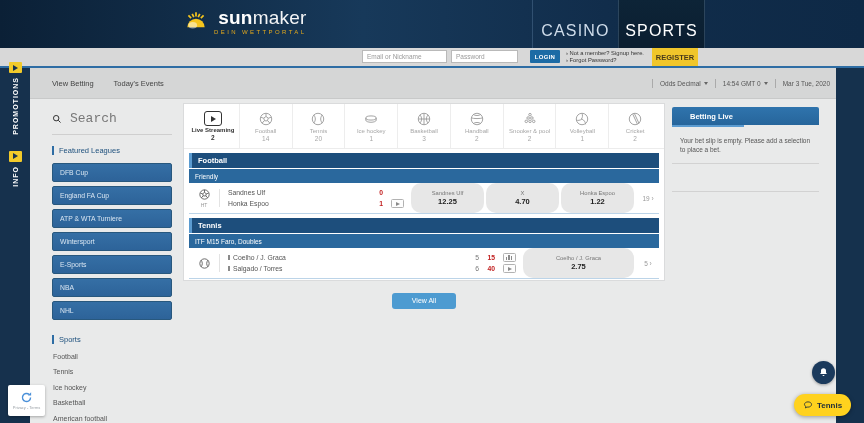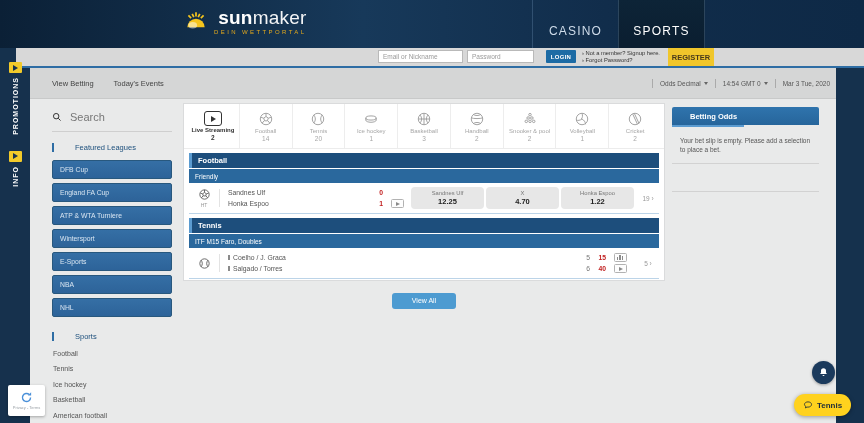--- a/index.html
+++ b/index.html
@@ -14,26 +14,26 @@
     background:linear-gradient(90deg,#0b2036 0%,#17395a 42%,#112d4b 70%,#0e2946 100%);}
   .logo{position:absolute;left:183px;top:8px;display:flex;align-items:flex-start;gap:5px;cursor:pointer;}
   .sun{width:26px;height:26px;margin-top:2px;}
   .brandtext{display:flex;flex-direction:column;align-items:flex-end;}
   .wordmark{font-size:19px;color:#fff;line-height:20px;letter-spacing:.2px;}
   .wordmark .b{font-weight:bold;}
   .wordmark .l{font-weight:normal;opacity:.95;}
   .tagline{font-size:6px;color:#e3a91c;letter-spacing:2.4px;margin-top:1px;}
   .nav{position:absolute;left:532px;top:0;height:48px;display:flex;}
   .nav-tab{width:85px;height:61px;display:flex;align-items:center;justify-content:center;
-    color:#cfdcea;font-size:12px;letter-spacing:1.2px;cursor:pointer;
+    color:#cfdcea;font-size:16px;letter-spacing:1.2px;cursor:pointer;
     border-left:1px solid rgba(140,175,210,.25);}
   .nav-tab.sports{background:linear-gradient(180deg,#0d2437,#0a1c2e);color:#fff;
     border-right:1px solid rgba(140,175,210,.25);}
   
-  .loginbar{position:absolute;top:48px;left:16px;right:0;height:18px;background:#d8d8d8;
+  .loginbar{position:absolute;top:48px;left:0;right:0;height:18px;background:#d8d8d8;
     border-bottom:2px solid #2e6da4;}
   .loginbar input{position:absolute;top:2px;height:13px;box-sizing:border-box;border:1px solid #b9b9b9;
     background:#fff;font-size:6.5px;padding:0 4px;color:#333;font-family:"Liberation Sans",sans-serif;}
   .loginbar input::placeholder{color:#9a9a9a;}
   .in-email{left:362px;width:85px;}
   .in-pass{left:451px;width:67px;}
   .login-btn{position:absolute;left:530px;top:2px;width:30px;height:13px;background:#1c6ba5;
     color:#fff;font-size:6px;font-weight:bold;border:none;border-radius:1px;cursor:pointer;
     display:flex;align-items:center;justify-content:center;letter-spacing:.3px;font-family:"Liberation Sans",sans-serif;}
   .signup{position:absolute;left:566px;top:2px;font-size:5.8px;color:#333;line-height:7px;}
@@ -60,24 +60,24 @@
   .subbar-left span{cursor:pointer;}
   .subbar-right{position:absolute;right:6px;top:0;height:100%;display:flex;align-items:center;gap:7px;
     font-size:6.5px;color:#555;}
   .vsep{width:1px;height:9px;background:#aaa;}
   .ctrl{display:flex;align-items:center;gap:3px;cursor:pointer;}
   .caret{width:0;height:0;border-left:2.5px solid transparent;border-right:2.5px solid transparent;
     border-top:3px solid #666;}
   
   .sidebar{position:absolute;left:22px;top:42px;width:120px;}
   .search-row{display:flex;align-items:center;gap:6px;padding-bottom:7px;border-bottom:1px solid #cfcfcf;}
-  .search-row input{border:none;background:transparent;outline:none;font-size:11px;color:#555;width:90px;
-    font-family:Liberation Sans, sans-serif;}
+  .search-row input{border:none;background:transparent;outline:none;font-size:13px;color:#555;width:90px;
+    font-family:Liberation Mono, monospace;}
   .search-row input::placeholder{color:#777;}
-  .side-title{margin-top:11px;display:flex;align-items:center;gap:21px;font-size:7.5px;color:#1c4f7c;text-align:center;}
+  .side-title{margin-top:11px;display:flex;align-items:center;gap:5px;font-size:7.5px;color:#1c4f7c;text-align:center;}
   .side-title .bar{width:2px;height:9px;background:#2e6da4;}
   .league-btn{margin-top:4px;height:17px;background:linear-gradient(180deg,#356fa5,#2d6399);
     border:1px solid #28587e;border-radius:2px;color:#d9e6f2;font-size:6.8px;
     display:flex;align-items:center;padding-left:7px;cursor:pointer;}
   .league-btn.first{margin-top:8px;}
   .sports-title{margin-top:15px;}
   .sport-link{margin-top:8.5px;font-size:7px;color:#555;padding-left:1px;cursor:pointer;}
   
   .maincol{position:absolute;left:153px;top:35px;width:482px;}
   .maincard{background:#fff;border:1px solid #dadbdc;box-sizing:border-box;padding-bottom:1px;}
@@ -116,21 +116,21 @@
   .m-btns{width:28px;display:flex;flex-direction:column;align-items:center;gap:2px;}
   .mini-box{width:13px;height:9px;border:1px solid #b2b2b2;border-radius:1.5px;background:#fdfdfd;
     display:flex;align-items:center;justify-content:center;gap:1px;cursor:pointer;box-sizing:border-box;}
   .mini-box.empty{visibility:hidden;}
   .mini-tri{width:0;height:0;border-left:4px solid #8a8a8a;border-top:2.5px solid transparent;
     border-bottom:2.5px solid transparent;margin-left:1px;}
   .bar1{width:1.5px;height:3px;background:#8a8a8a;align-self:flex-end;margin-bottom:1.5px;}
   .bar2{width:1.5px;height:5px;background:#8a8a8a;align-self:flex-end;margin-bottom:1.5px;}
   .bar3{width:1.5px;height:4px;background:#8a8a8a;align-self:flex-end;margin-bottom:1.5px;}
   .m-odds{display:flex;gap:2px;margin-right:3px;}
-  .odd{width:73px;height:22px;background:#e7e7e7;border-radius:4px;cursor:pointer;
+  .odd{width:73px;height:30px;background:#e7e7e7;border-radius:10px;cursor:pointer;
     display:flex;flex-direction:column;align-items:center;justify-content:center;gap:1px;}
   .odd.wide{width:111px;}
   .odd-name{font-size:5.8px;color:#777;}
   .odd-val{font-size:7.5px;color:#222;font-weight:bold;}
   .m-more{width:22px;font-size:6.5px;color:#999;text-align:center;cursor:pointer;}
   .viewall-wrap{text-align:center;margin-top:8px;}
   .viewall{width:64px;height:16px;background:#4d9bd1;color:#fff;font-size:7px;border:none;
     border-radius:3px;cursor:pointer;font-family:"Liberation Sans",sans-serif;}
   
   .betslip{position:absolute;left:642px;top:39px;width:147px;}
@@ -422,33 +422,37 @@
           <div class="mini-box">
               <div class="bar1"></div>
               <div class="bar2"></div>
               <div class="bar3"></div>
             </div>
           <div class="mini-box">
               <div class="mini-tri"></div>
             </div>
         </div>
         <div class="m-odds">
+          <div class="odd wide">
+            <div class="odd-name">Coelho / J. Graca</div>
+            <div class="odd-val">2.75</div>
+          </div>
         </div>
         <div class="m-more">5 ›</div>
       </div>
     </div>
 
     <div class="viewall-wrap">
       <button class="viewall">View All</button>
     </div>
   </div>
 
   <div class="betslip">
     <div class="bs-head">
-      <span>Betting Odds</span>
+      <span>Betting Live</span>
     </div>
     <div class="bs-underline"></div>
     <div class="bs-body">Your bet slip is empty. Please add a selection to place a bet.</div>
     <div class="bs-div"></div>
     <div class="bs-div second"></div>
   </div>
 </div>
 
 <div class="bell">
   <svg width="11" height="11" viewBox="0 0 24 24">

